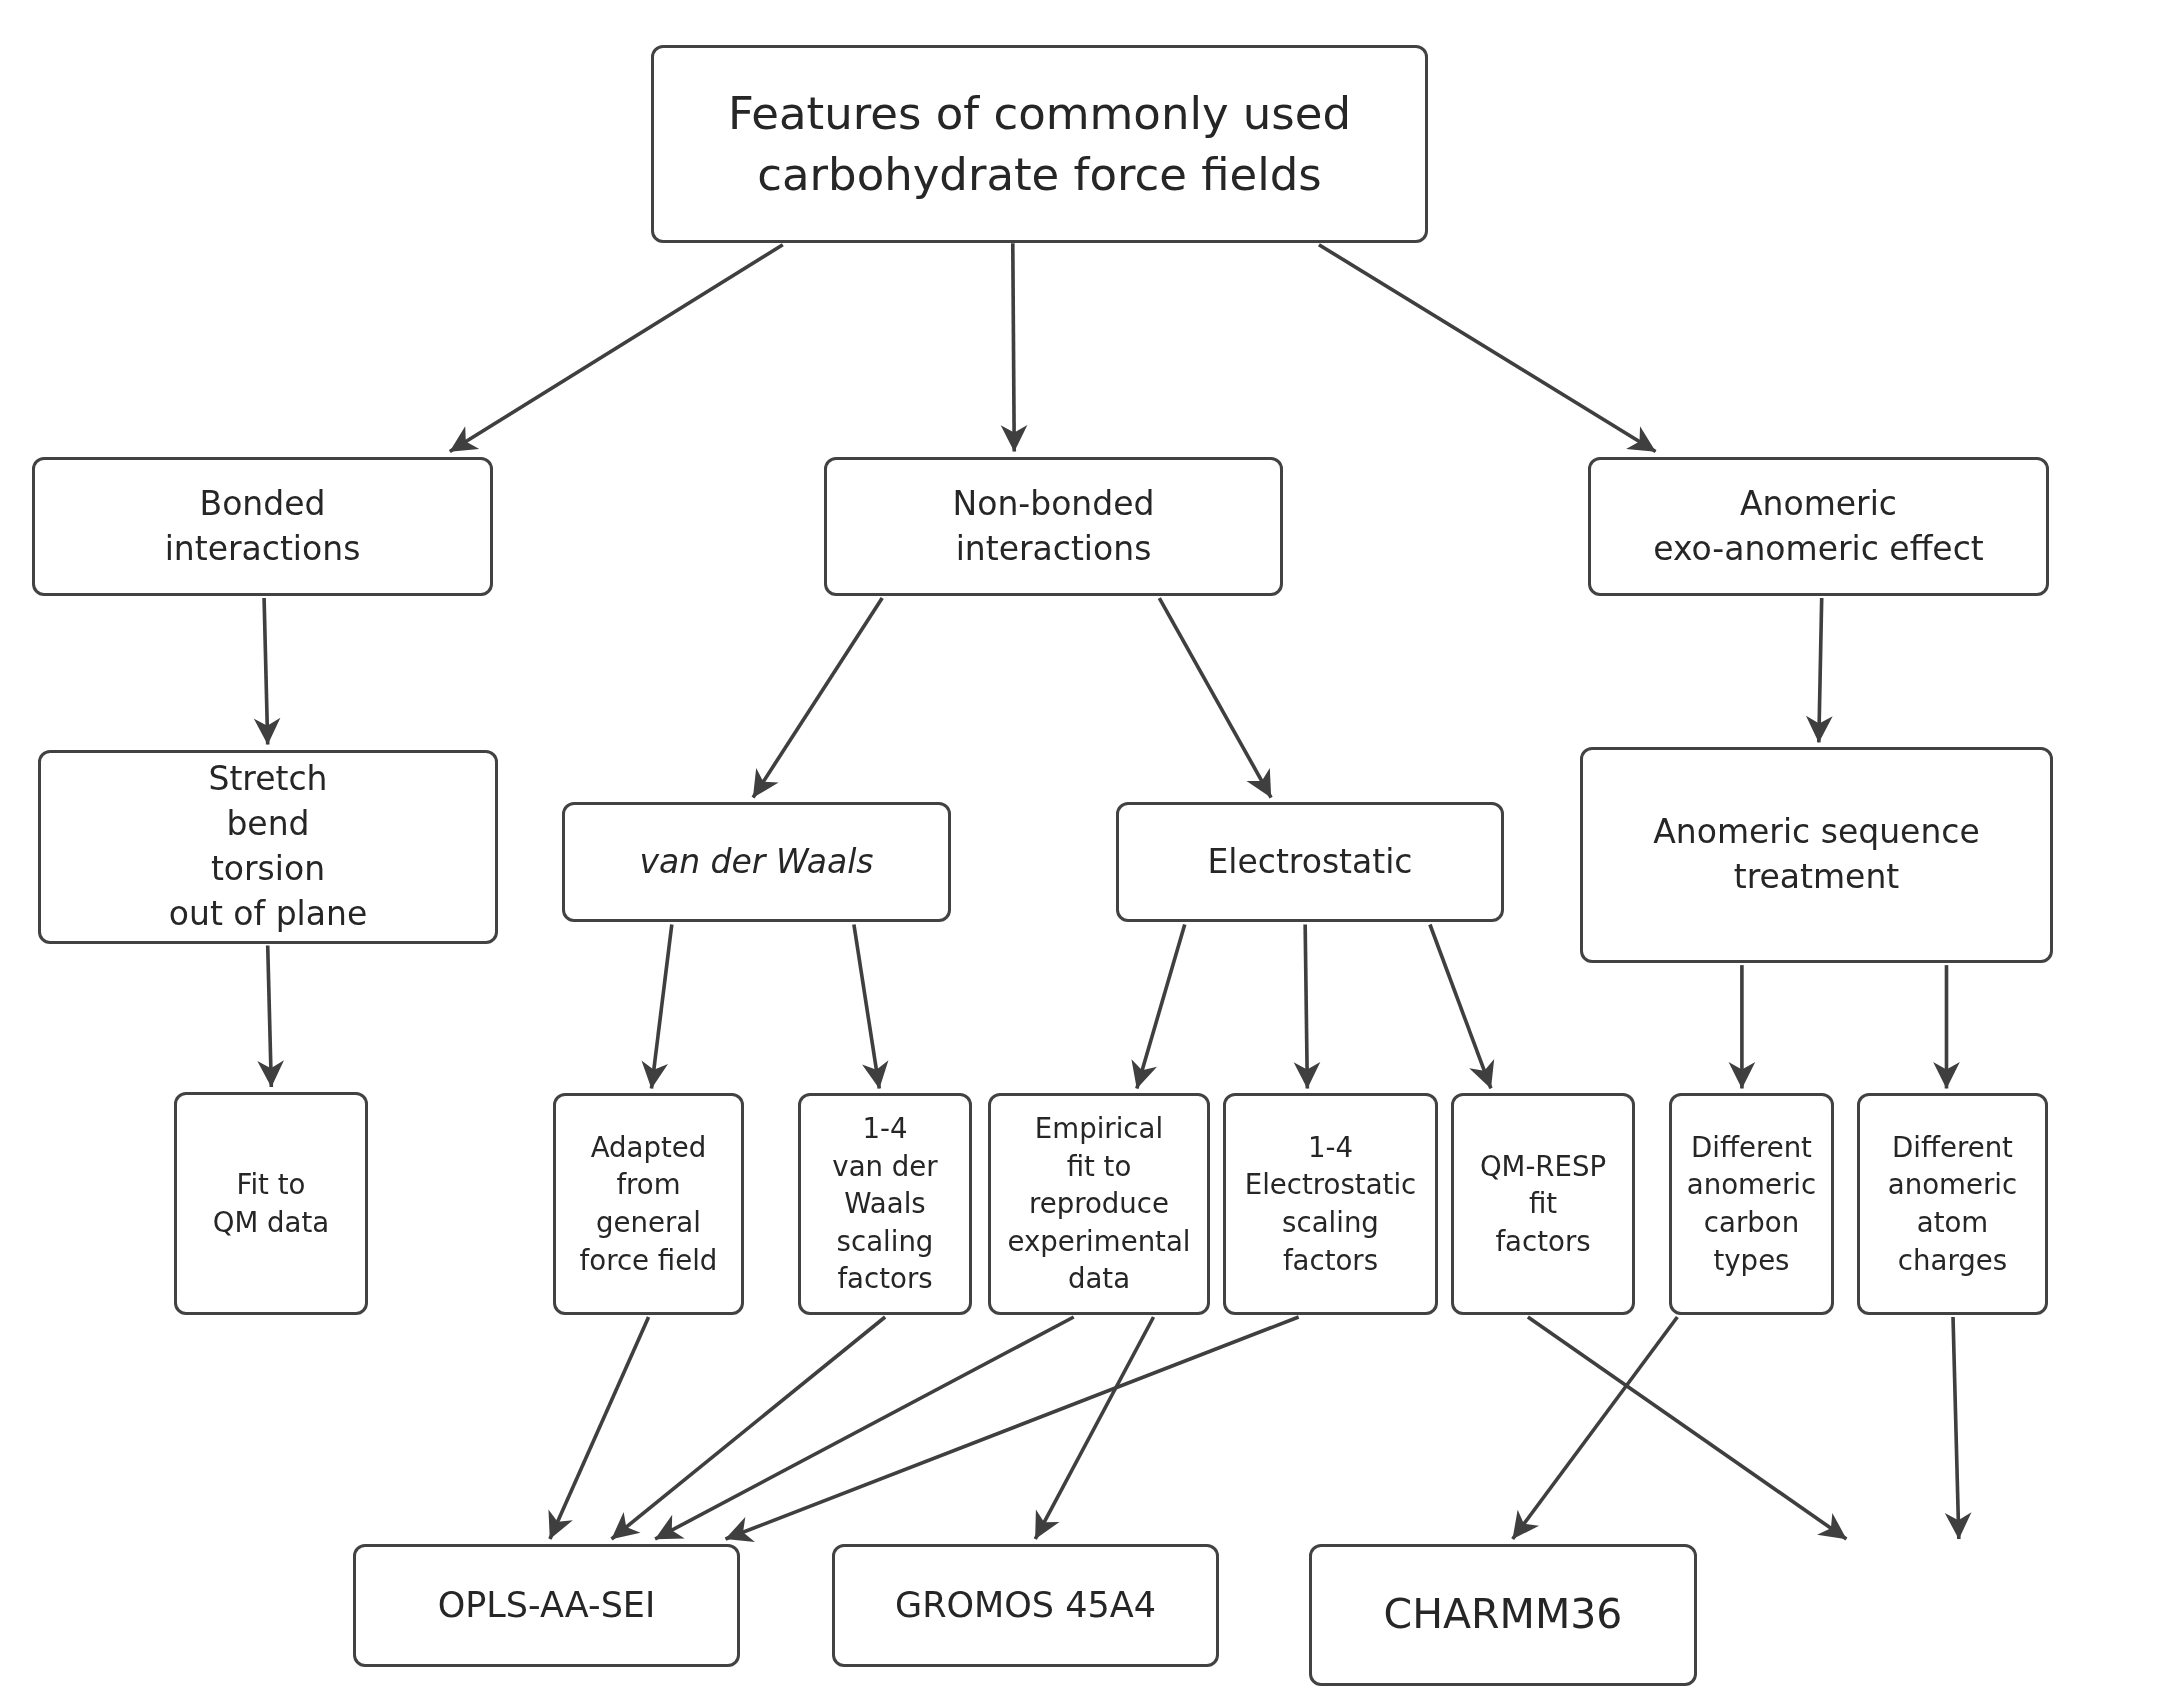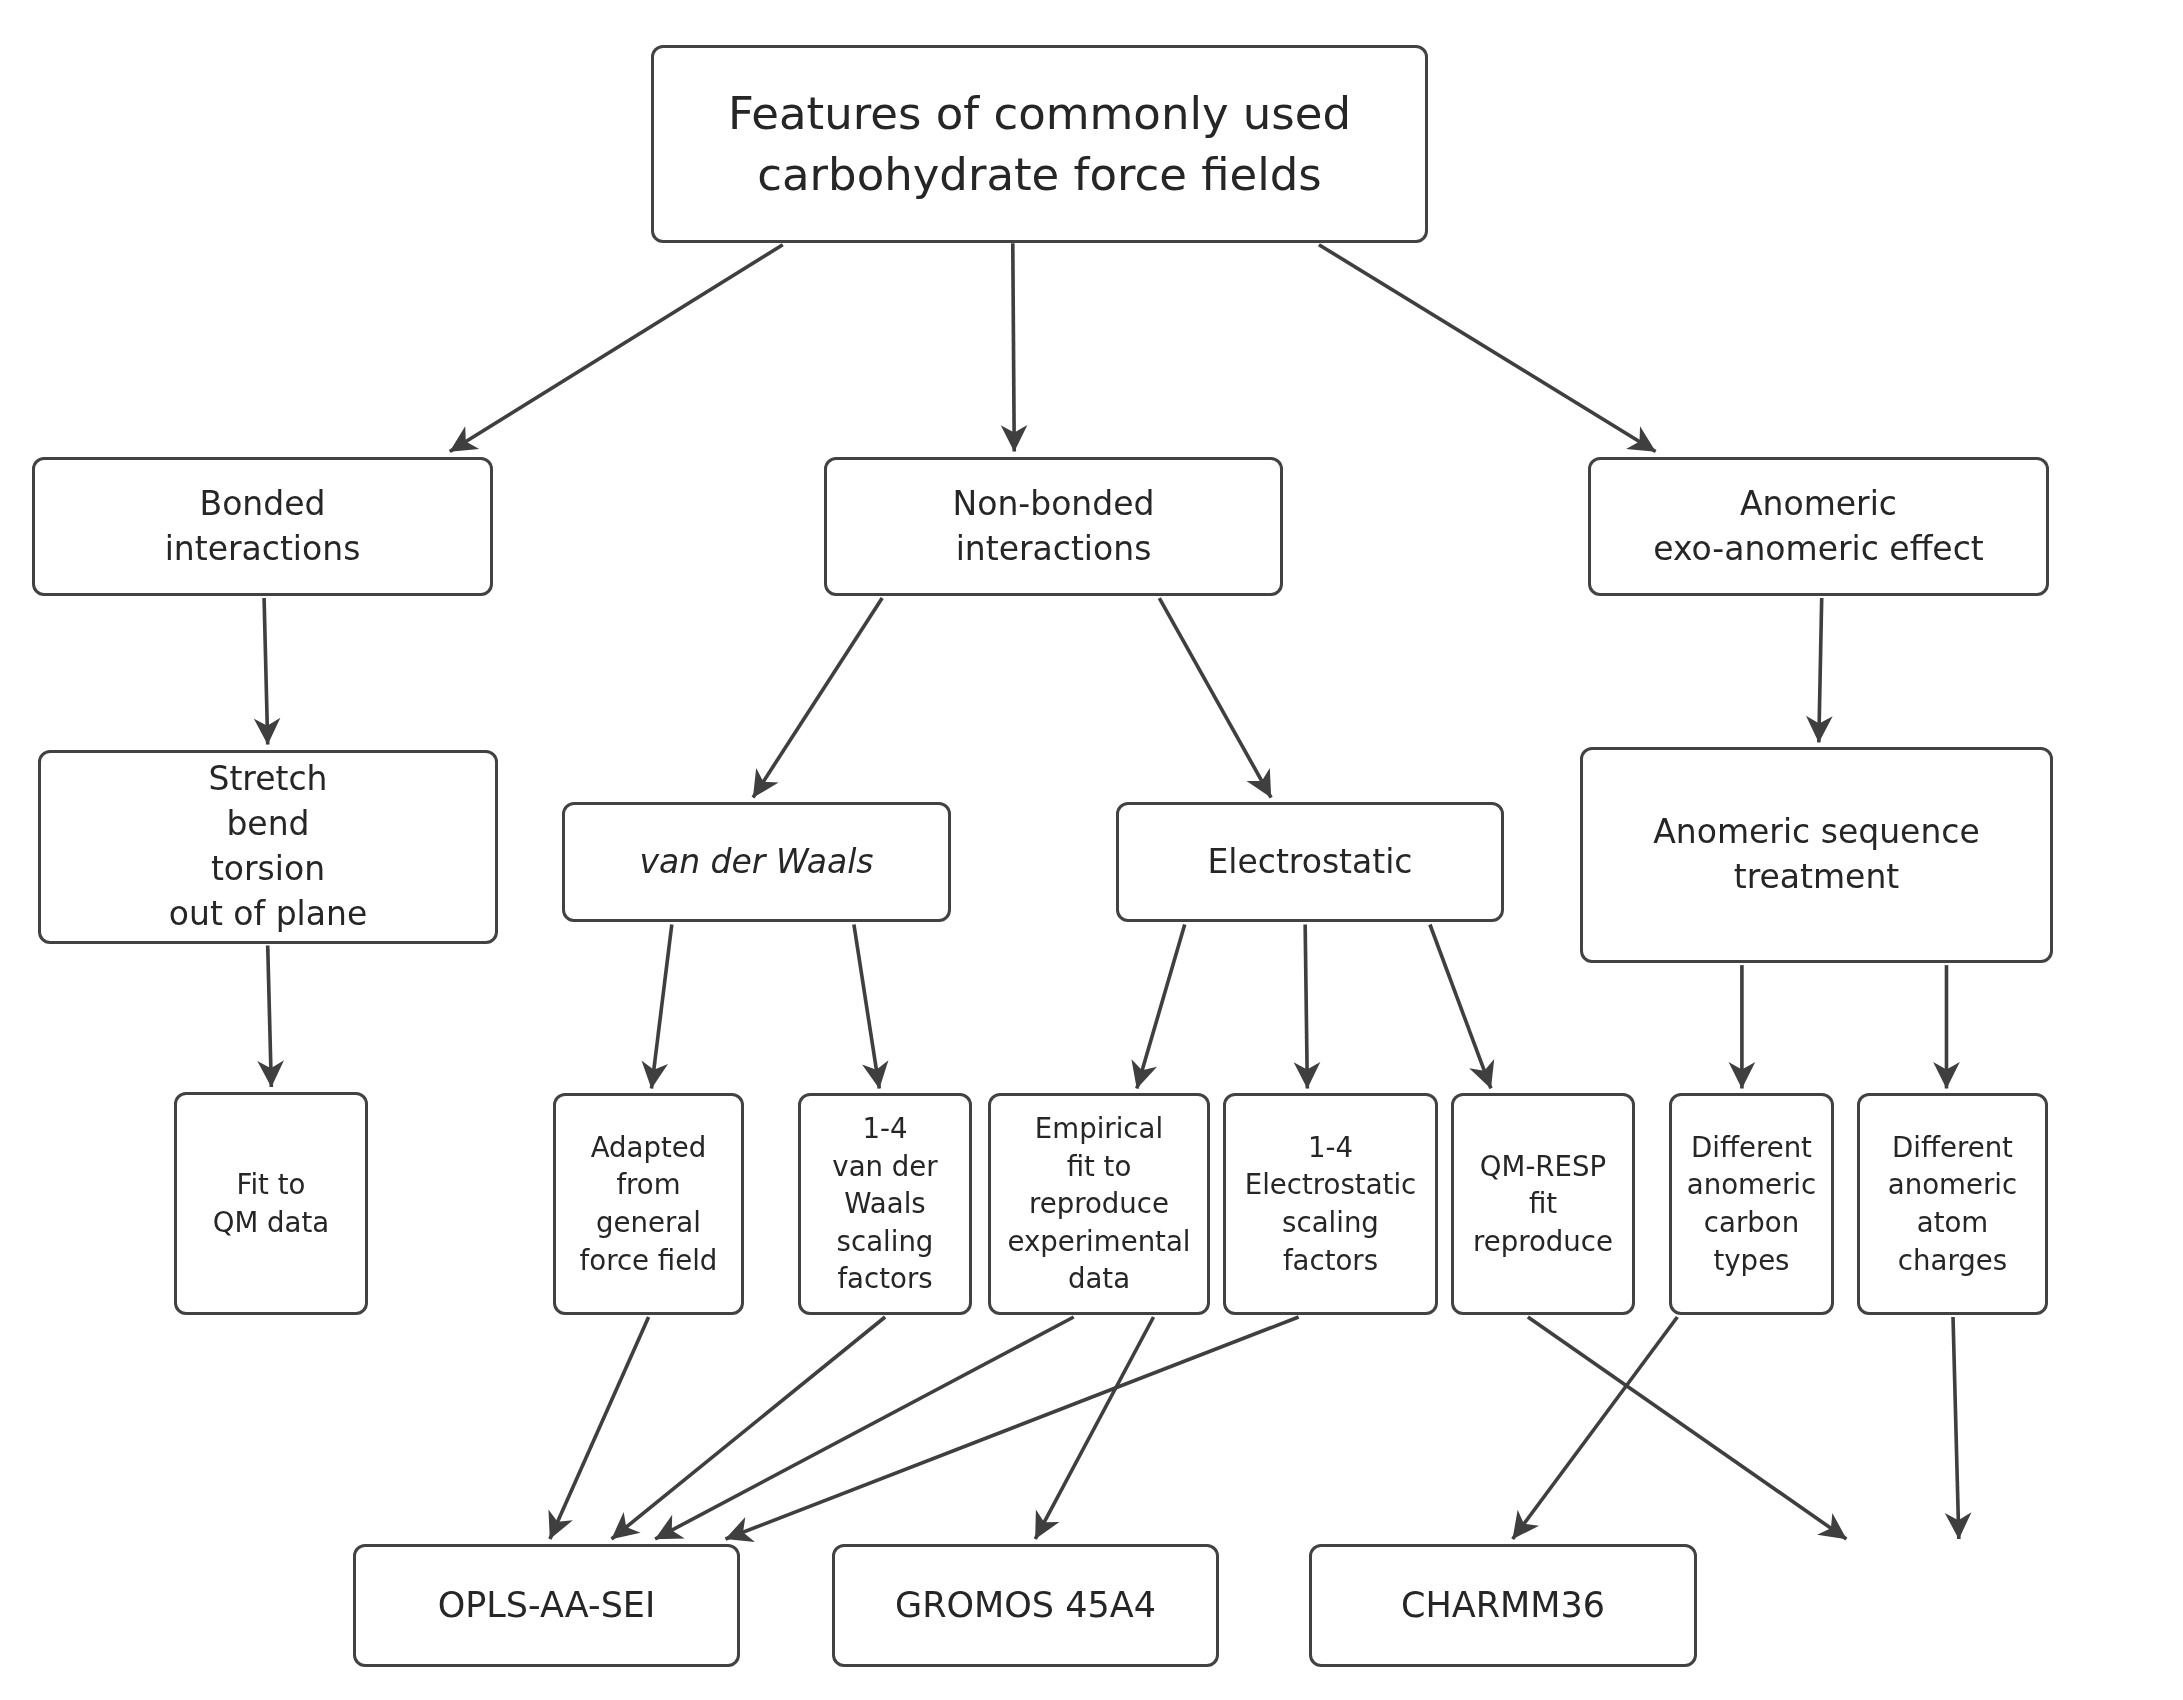--- a/index.html
+++ b/index.html
@@ -152,21 +152,21 @@
   <div class="node" style="left: 1223px; top: 1093px; width: 215px; height: 222px; font-size: 27.6px;">
     <span class="node-label">1-4
 Electrostatic
 scaling
 factors</span>
   </div>
 
   <div class="node" style="left: 1451px; top: 1093px; width: 184px; height: 222px; font-size: 27.6px;">
     <span class="node-label">QM-RESP
 fit
-reproduce</span>
+factors</span>
   </div>
 
   <div class="node" style="left: 1669px; top: 1093px; width: 165px; height: 222px; font-size: 27.6px;">
     <span class="node-label">Different
 anomeric
 carbon
 types</span>
   </div>
 
   <div class="node" style="left: 1857px; top: 1093px; width: 191px; height: 222px; font-size: 27.6px;">
@@ -177,19 +177,19 @@
   </div>
 
   <div class="node" style="left: 353px; top: 1544px; width: 387px; height: 123px; font-size: 35px;">
     <span class="node-label">OPLS-AA-SEI</span>
   </div>
 
   <div class="node" style="left: 832px; top: 1544px; width: 387px; height: 123px; font-size: 35px;">
     <span class="node-label">GROMOS 45A4</span>
   </div>
 
-  <div class="node" style="left: 1309px; top: 1544px; width: 388px; height: 123px; font-size: 35px;">
+  <div class="node" style="left: 1309px; top: 1544px; width: 388px; height: 142px; font-size: 41px;">
     <span class="node-label">CHARMM36</span>
   </div>
 
 
 </div>
 
 
 </body></html>

